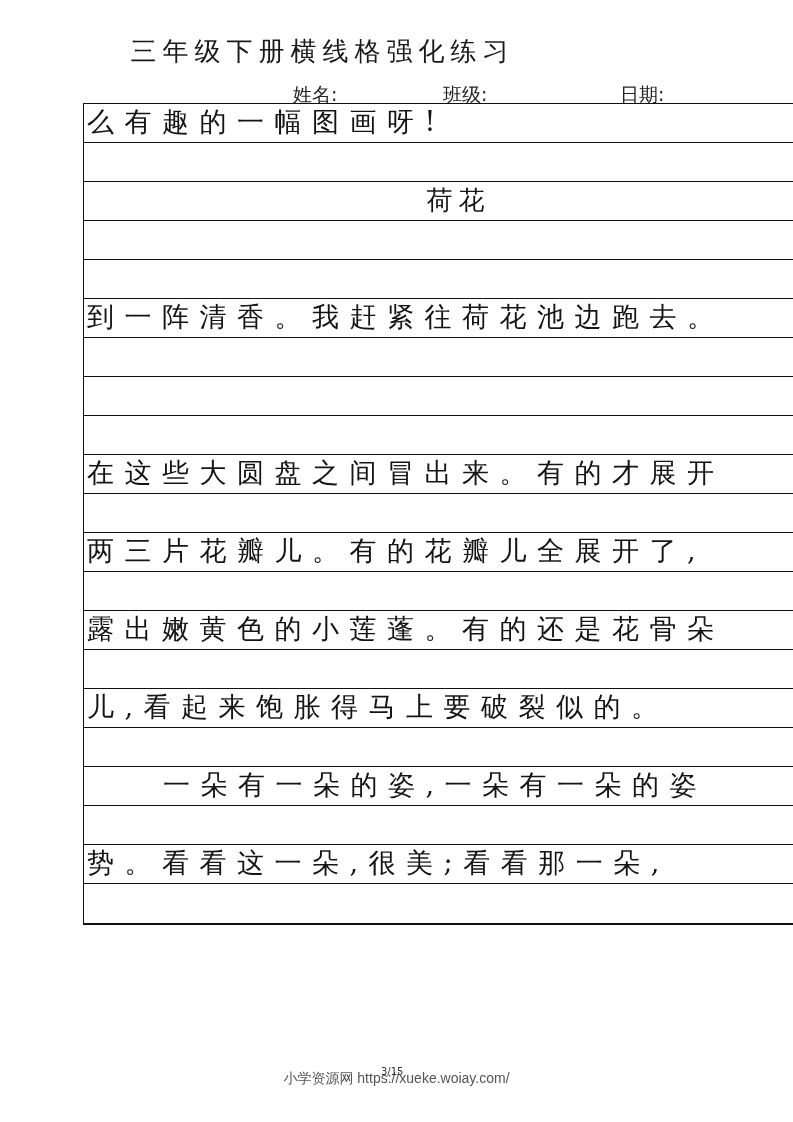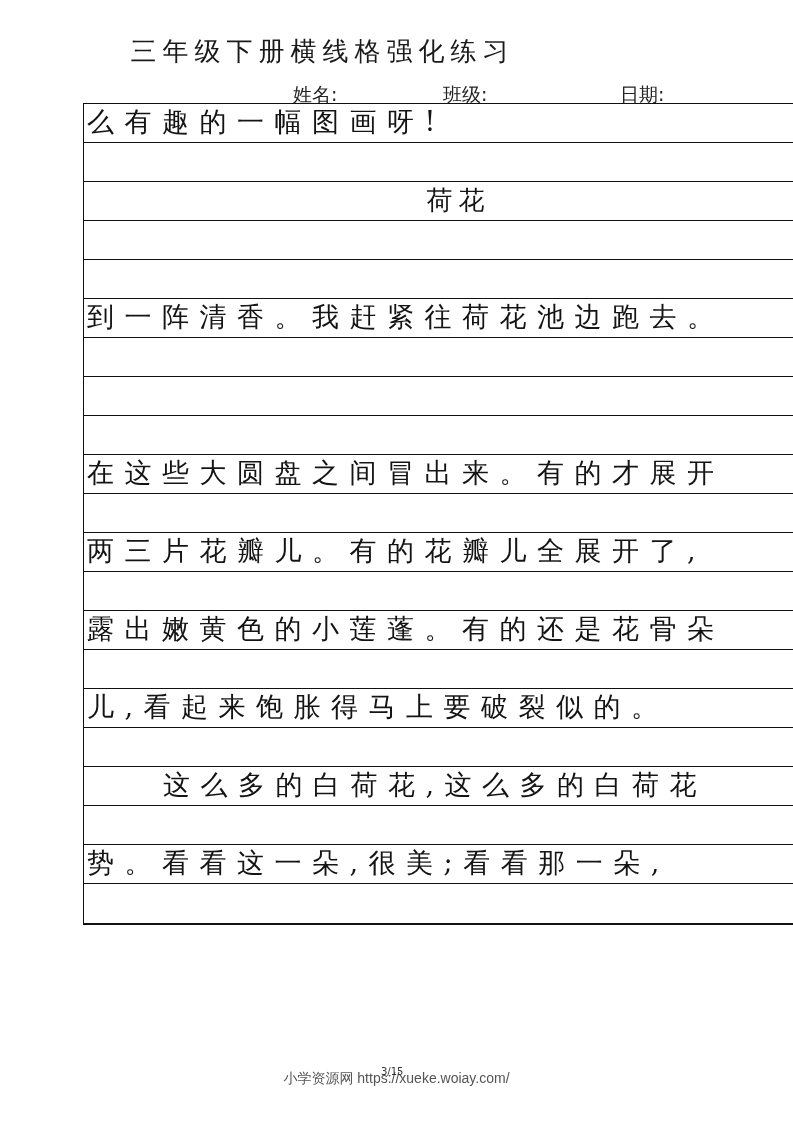--- a/index.html
+++ b/index.html
@@ -73,21 +73,21 @@
     <div class="row">
       <span class="txt"></span>
     </div>
     <div class="row">
       <span class="txt">儿,看起来饱胀得马上要破裂似的。</span>
     </div>
     <div class="row">
       <span class="txt"></span>
     </div>
     <div class="row indent">
-      <span class="txt">这么多的白荷花,这么多的白荷花</span>
+      <span class="txt">一朵有一朵的姿,一朵有一朵的姿</span>
     </div>
     <div class="row">
       <span class="txt"></span>
     </div>
     <div class="row">
       <span class="txt">势。看看这一朵,很美;看看那一朵,</span>
     </div>
     <div class="row">
       <span class="txt"></span>
     </div>

